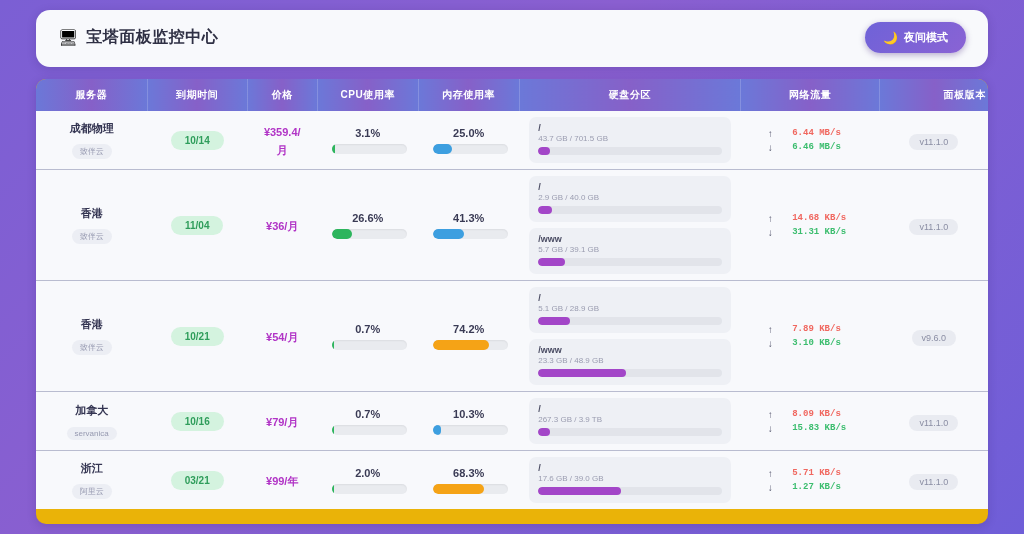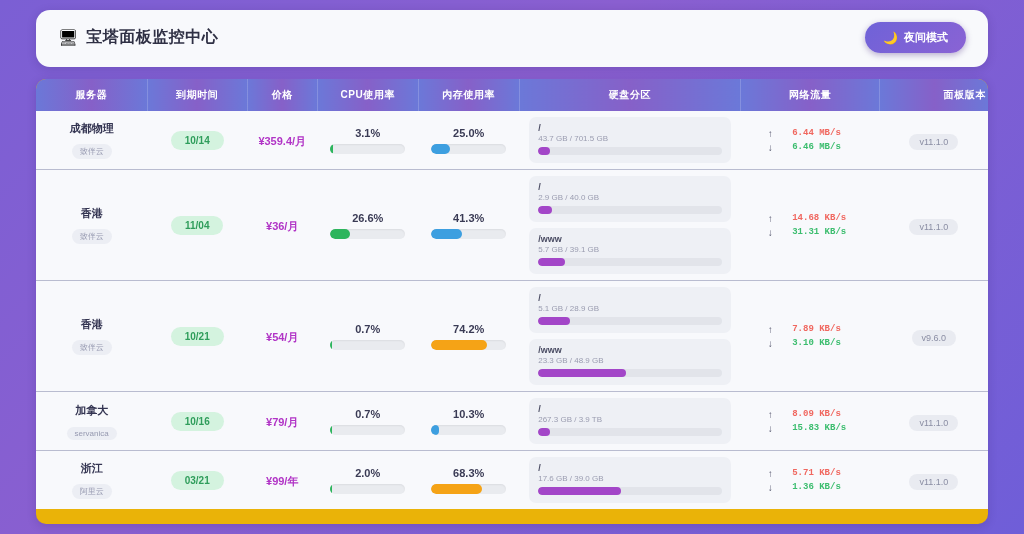--- a/index.html
+++ b/index.html
@@ -61,21 +61,21 @@
   .col-expiry   { width: 97px; }
   .col-price    { width: 68px; }
   .col-cpu      { width: 98px; }
   .col-mem      { width: 98px; }
   .col-disk     { width: 215px; }
   .col-net      { width: 135px; }
   .col-version  { width: 105px; }
 
   tbody tr { border-bottom: 1px solid #b9bcd0; }
   tbody tr:last-child { border-bottom: none; }
-  tbody td { padding: 10px 6px; vertical-align: middle; text-align: center; background: #f8f9fc; }
+  tbody td { padding: 10px 15px; vertical-align: middle; text-align: center; background: #f8f9fc; }
 
   .server-name { font-size: 11px; font-weight: bold; color: #343552; margin-bottom: 4px; }
   .server-tag {
     display: inline-block; font-size: 8px; color: #9699b0;
     background: #eceef4; border-radius: 8px; padding: 2px 8px;
   }
   .expiry-pill {
     display: inline-block; background: #d4f3df; color: #2f9d5b;
     font-size: 10px; font-weight: bold; border-radius: 12px; padding: 4px 14px;
   }
@@ -382,21 +382,21 @@
       </div>
     </div>
             </td>
     <td>
       <div class="net-line">
         <span class="net-arrow">↑</span>
         <span class="net-val net-up">5.71 KB/s</span>
       </div>
       <div class="net-line">
         <span class="net-arrow">↓</span>
-        <span class="net-val net-down">1.36 KB/s</span>
+        <span class="net-val net-down">1.27 KB/s</span>
       </div>
     </td>
     <td>
       <span class="version-pill">v11.1.0</span>
     </td>
           </tr>
         </tbody>
     </table>
   </div>
 

